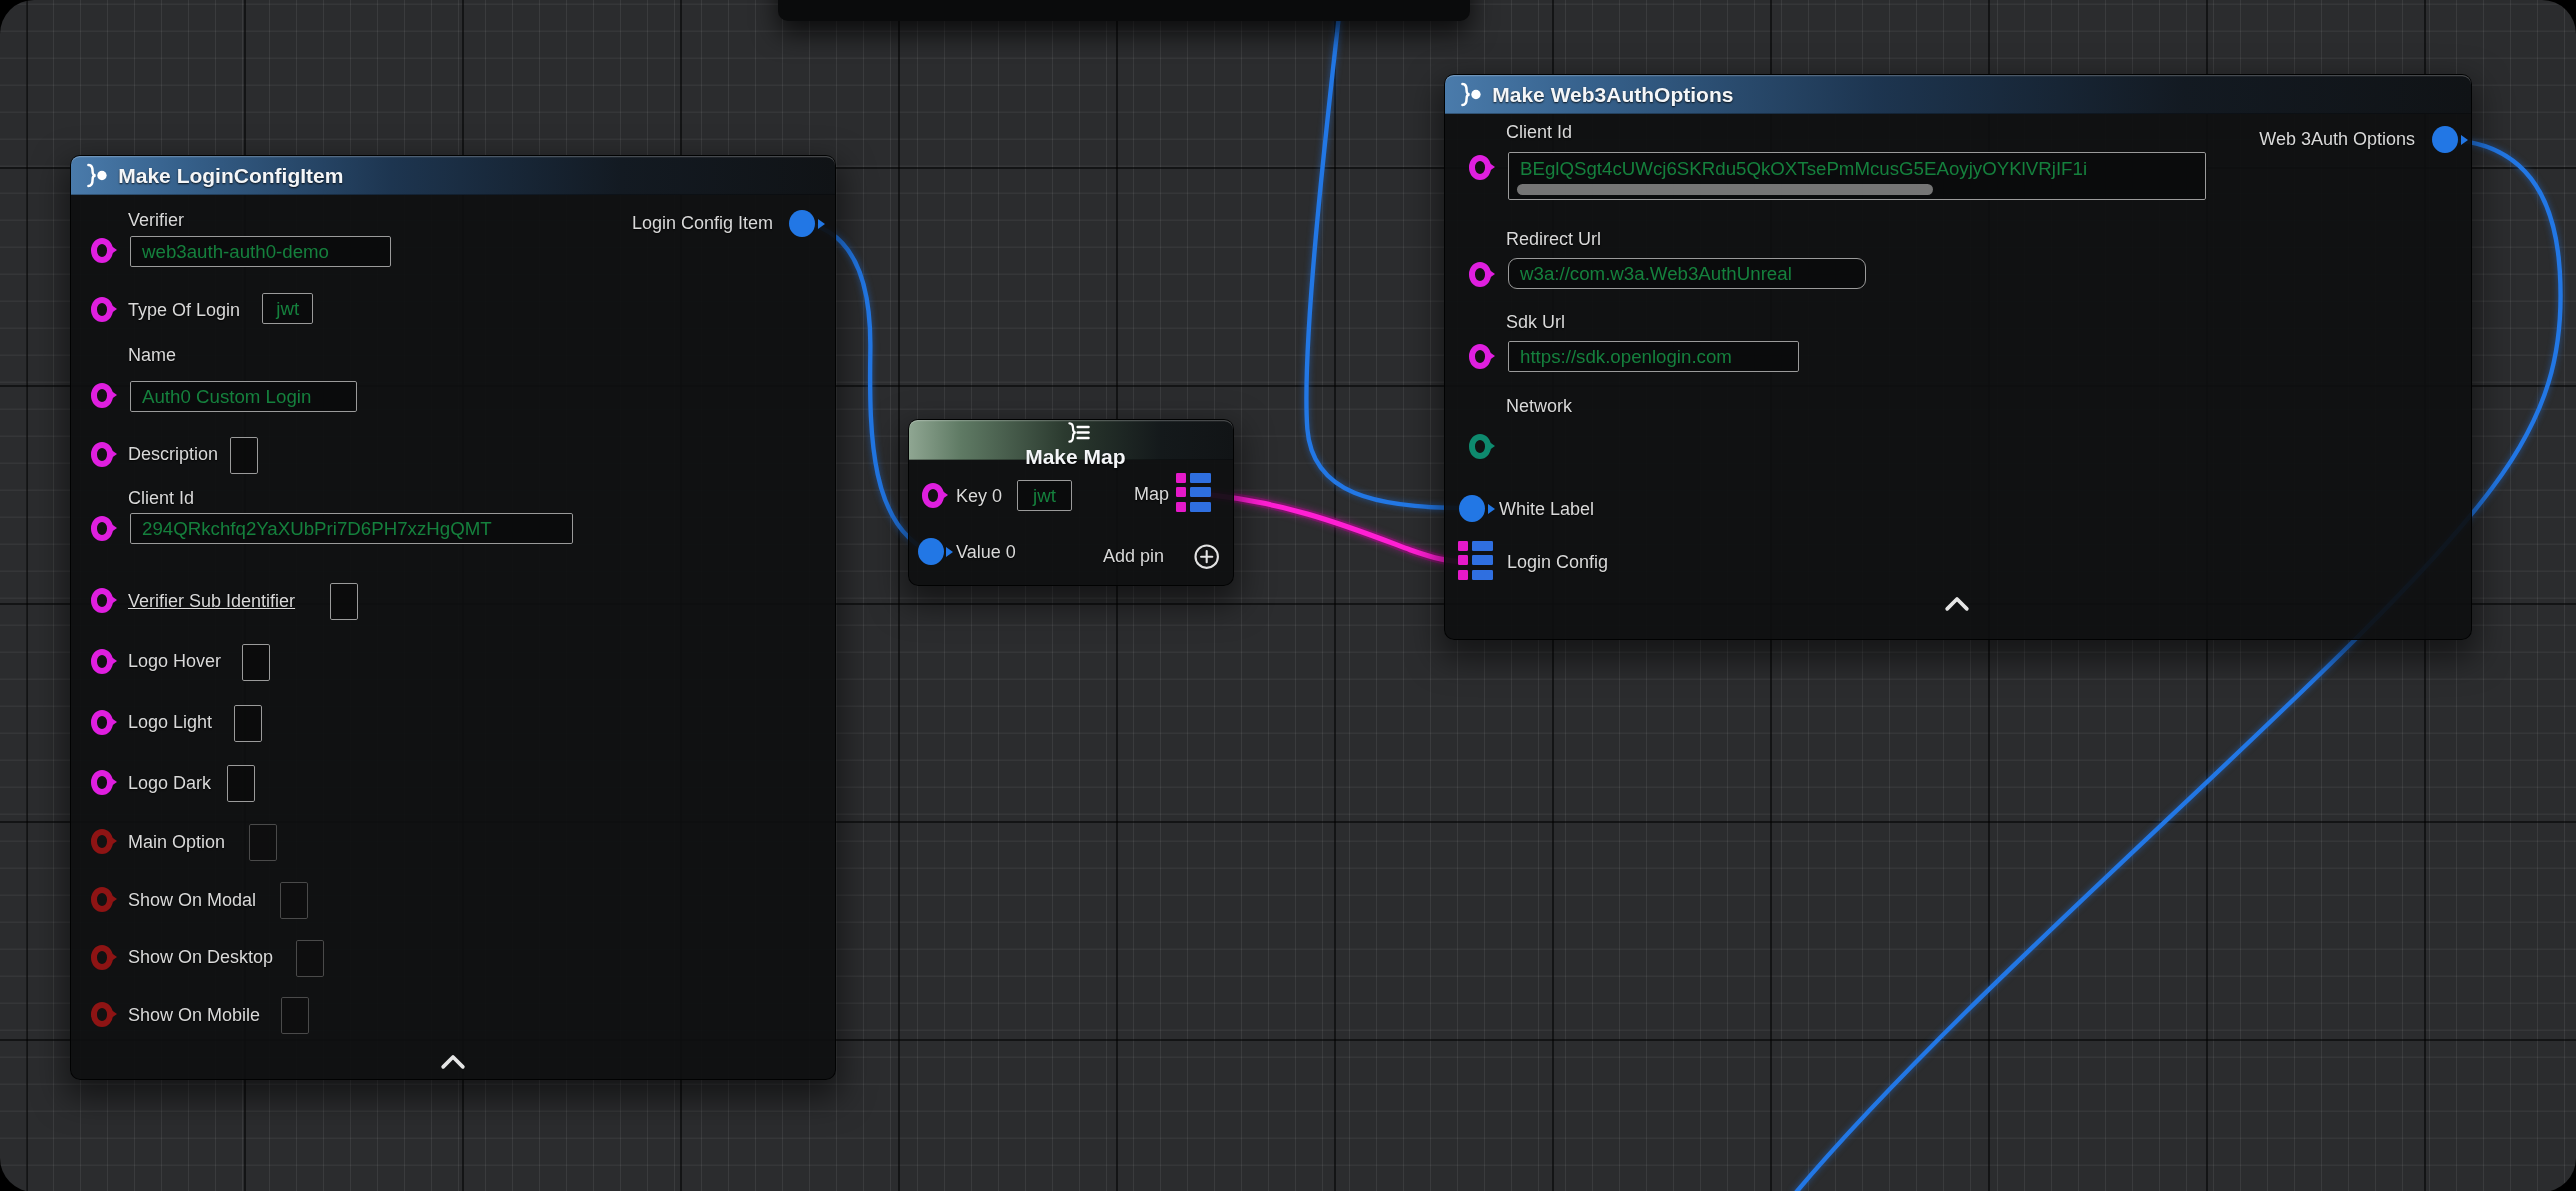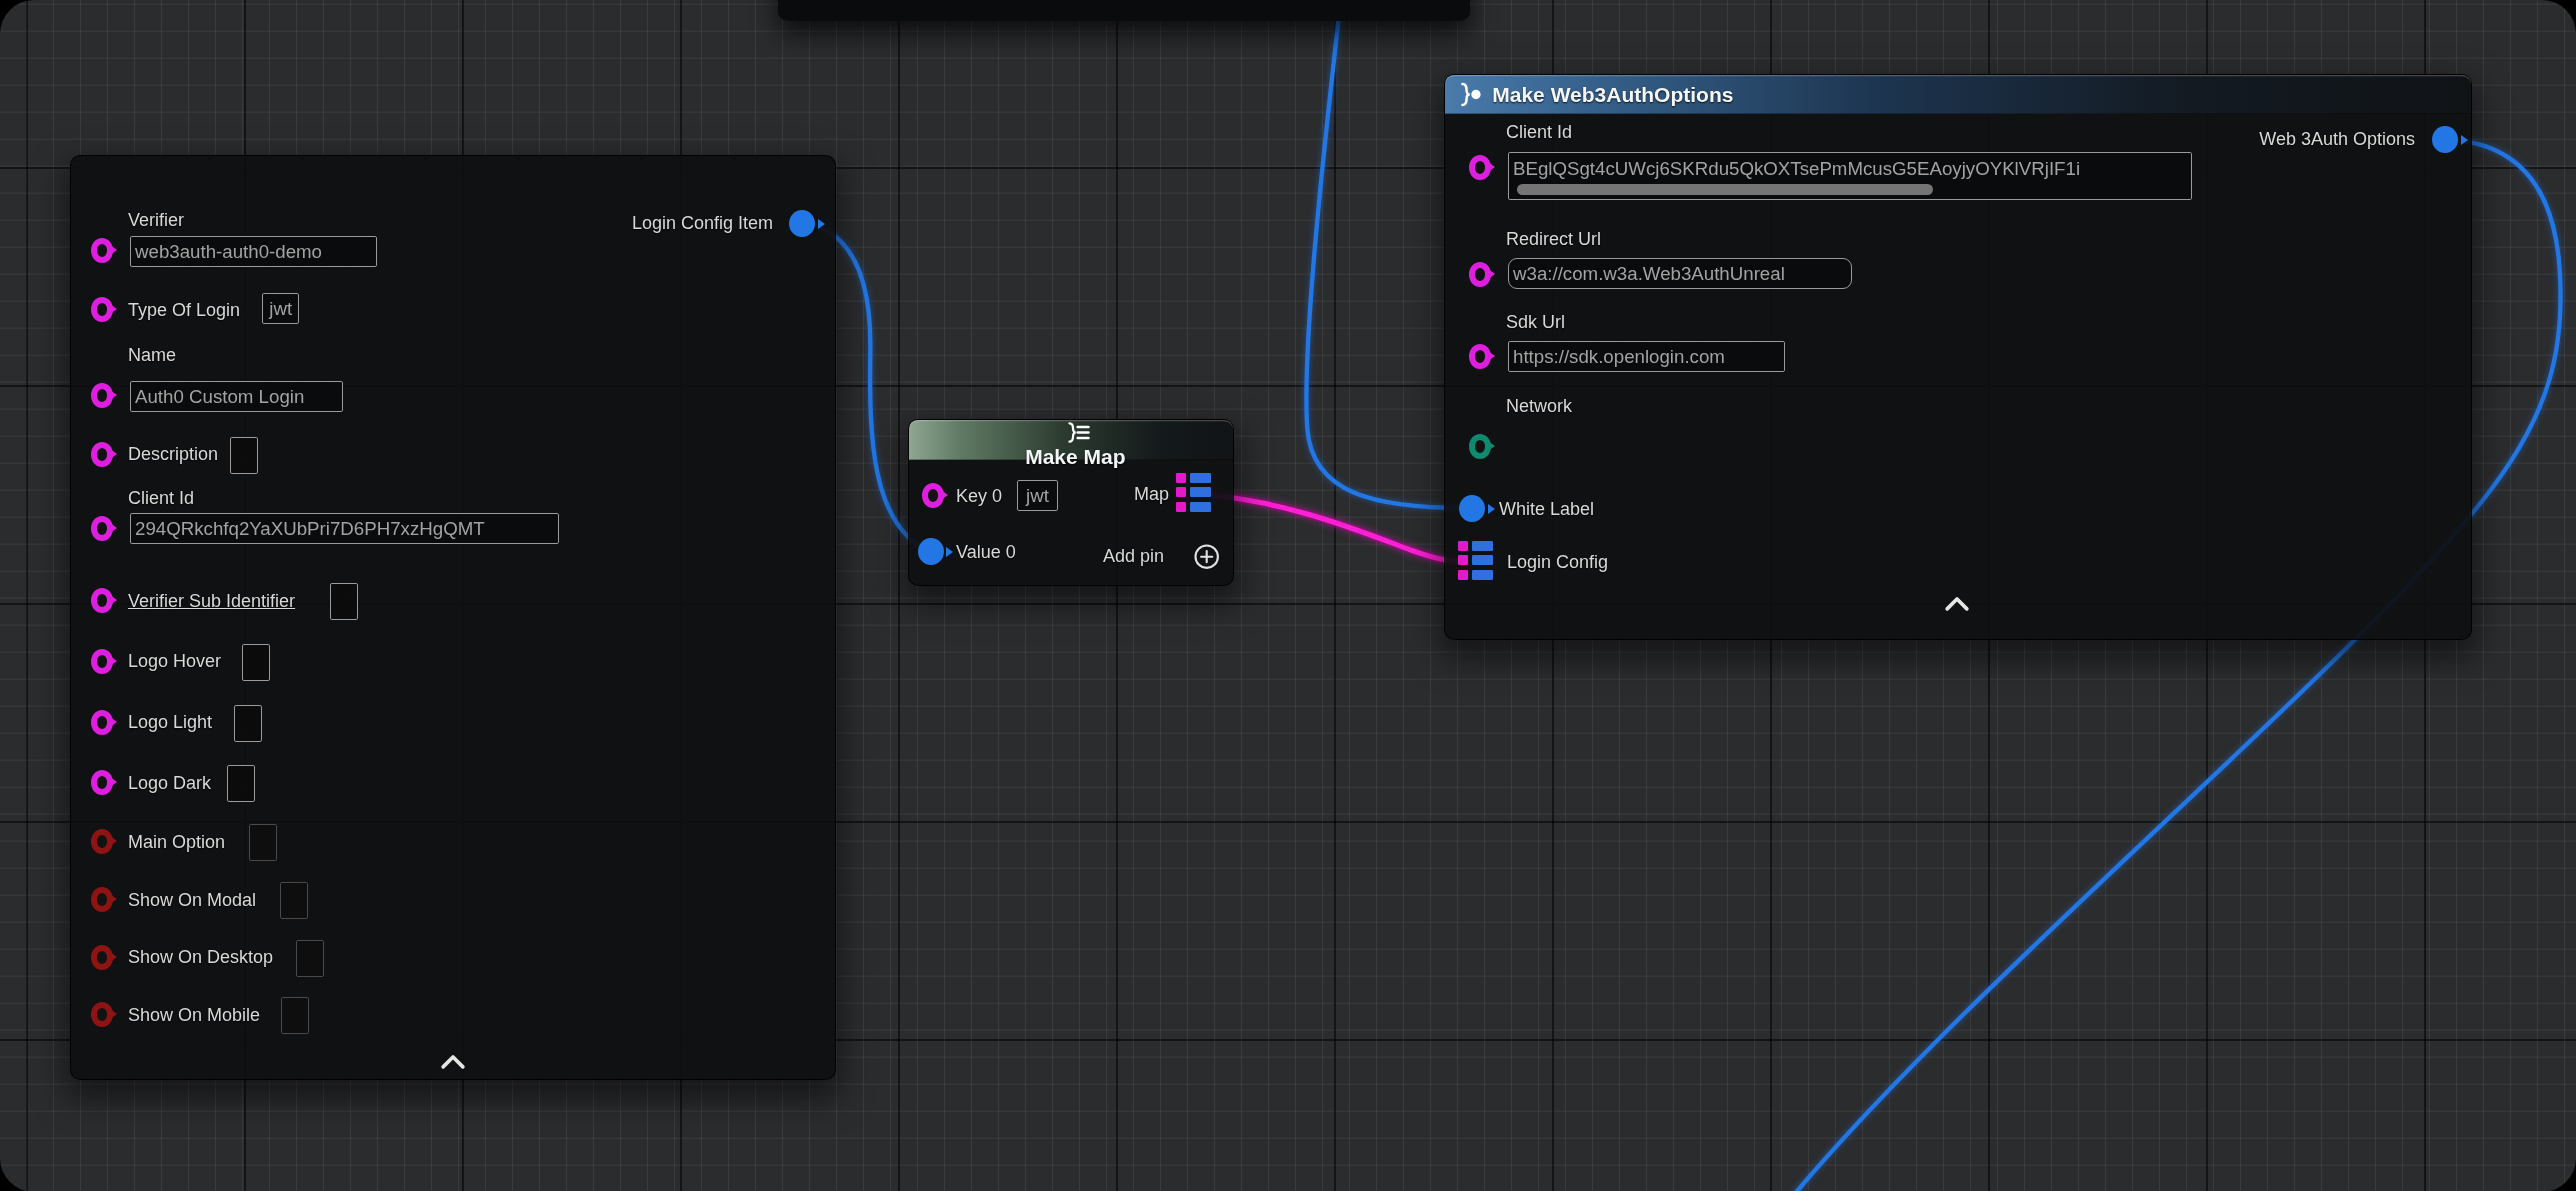--- a/index.html
+++ b/index.html
@@ -35,21 +35,21 @@
   .lbl-r{text-align:right;}
 
   .pin{position:absolute;width:10px;height:12.5px;border:6.2px solid var(--c);border-radius:50%;background:#121212;}
   .pin::after{content:"";position:absolute;left:100%;margin-left:3.1px;top:50%;transform:translateY(-50%);
       border-left:7.5px solid var(--c);border-top:5px solid transparent;border-bottom:5px solid transparent;}
   .pin-solid{position:absolute;width:26px;height:27.4px;border-radius:50%;background:var(--c);}
   .pin-solid::after{content:"";position:absolute;left:100%;margin-left:2.5px;top:50%;transform:translateY(-50%);
       border-left:7.5px solid var(--c);border-top:5px solid transparent;border-bottom:5px solid transparent;}
 
   .field{position:absolute;background:#0a0b0c;border:1.2px solid #9b9b9b;border-radius:1.9px;
-         color:#a3a3a3;font-size:18.7px;line-height:29px;padding:0 4px;white-space:nowrap;overflow:hidden;}
+         color:#15803d;font-size:18.7px;line-height:29px;padding:0 11px;white-space:nowrap;overflow:hidden;}
   .boxempty{position:absolute;width:26px;height:35px;background:rgba(8,8,8,.6);border:1.2px solid #9b9b9b;border-radius:1.9px;}
   .boxbool{position:absolute;width:26px;height:35px;background:rgba(12,12,12,.55);border:1.2px solid #4a4a4a;border-radius:1.9px;}
 
   .dropdown{position:absolute;background:#141618;border:1.2px solid #060606;border-radius:3.1px;
             box-shadow:inset 0 0 0 0.6px rgba(255,255,255,.05);display:flex;align-items:center;color:#c0c0c0;font-size:15.6px;}
   .dropdown .dd-text{margin-left:25px;flex:1;}
   .dropdown svg{margin-right:13.7px;}
 
   .mappin{position:absolute;display:grid;grid-template-columns:10px 21px;grid-auto-rows:10px;gap:4.4px;}
   .mappin span{border-radius:1.2px;}
@@ -69,20 +69,27 @@
     <path class="wire-blue" d="M 1290 357 C 1372 372, 1398 455, 1396 565 C 1394 705, 1398 842, 1492 886"></path>
     <path class="wire-blue" d="M 2152 -12 C 2122 250, 2088 560, 2097 688 C 2105 792, 2205 815, 2352 815"></path>
     <path class="wire-pink-under" d="M 1920 792 C 2062 802, 2182 852, 2262 882 C 2302 896, 2322 901, 2354 901"></path>
     <path class="wire-pink" d="M 1920 792 C 2062 802, 2182 852, 2262 882 C 2302 896, 2322 901, 2354 901"></path>
     <path class="wire-blue" d="M 3924 224 C 4042 228, 4098 305, 4106 435 C 4114 565, 4086 665, 3998 782 C 3800 1050, 3190 1545, 2878 1916"></path>
   </svg>
 
   <div class="ghost-node" style="left:778px;top:-36px;width:692px;height:57px;"></div>
 
   <div class="node" style="left:70px;top:155px;width:764px;height:923px;">
+    <div class="hdr hdr-blue">
+      <svg class="hdr-icon" viewBox="0 0 26 24">
+        <path d="M6 2 C10 2 10 6 10 8 C10 10 11 12 13 12 C11 12 10 14 10 16 C10 18 10 22 6 22" stroke="#fff" stroke-width="2.4" fill="none" stroke-linecap="round"></path>
+        <circle cx="19" cy="12" r="4.5" fill="#fff"></circle>
+      </svg>
+      <span class="hdr-title">Make LoginConfigItem</span>
+    </div>
 
     <span class="pin-solid" style="--c:#2277e5;left:718px;top:54px;"></span>
     <div class="lbl lbl-r" style="right:62px;top:58px;">Login Config Item</div>
 
     <div class="lbl" style="left:57px;top:55px;">Verifier</div>
     <span class="pin" style="--c:#df1fdf;left:20px;top:82px;"></span>
     <div class="field" style="left:59px;top:80px;width:237px;">web3auth-auth0-demo</div>
 
     <span class="pin" style="--c:#df1fdf;left:20px;top:141px;"></span>
     <div class="lbl" style="left:57px;top:145px;">Type Of Login</div>

